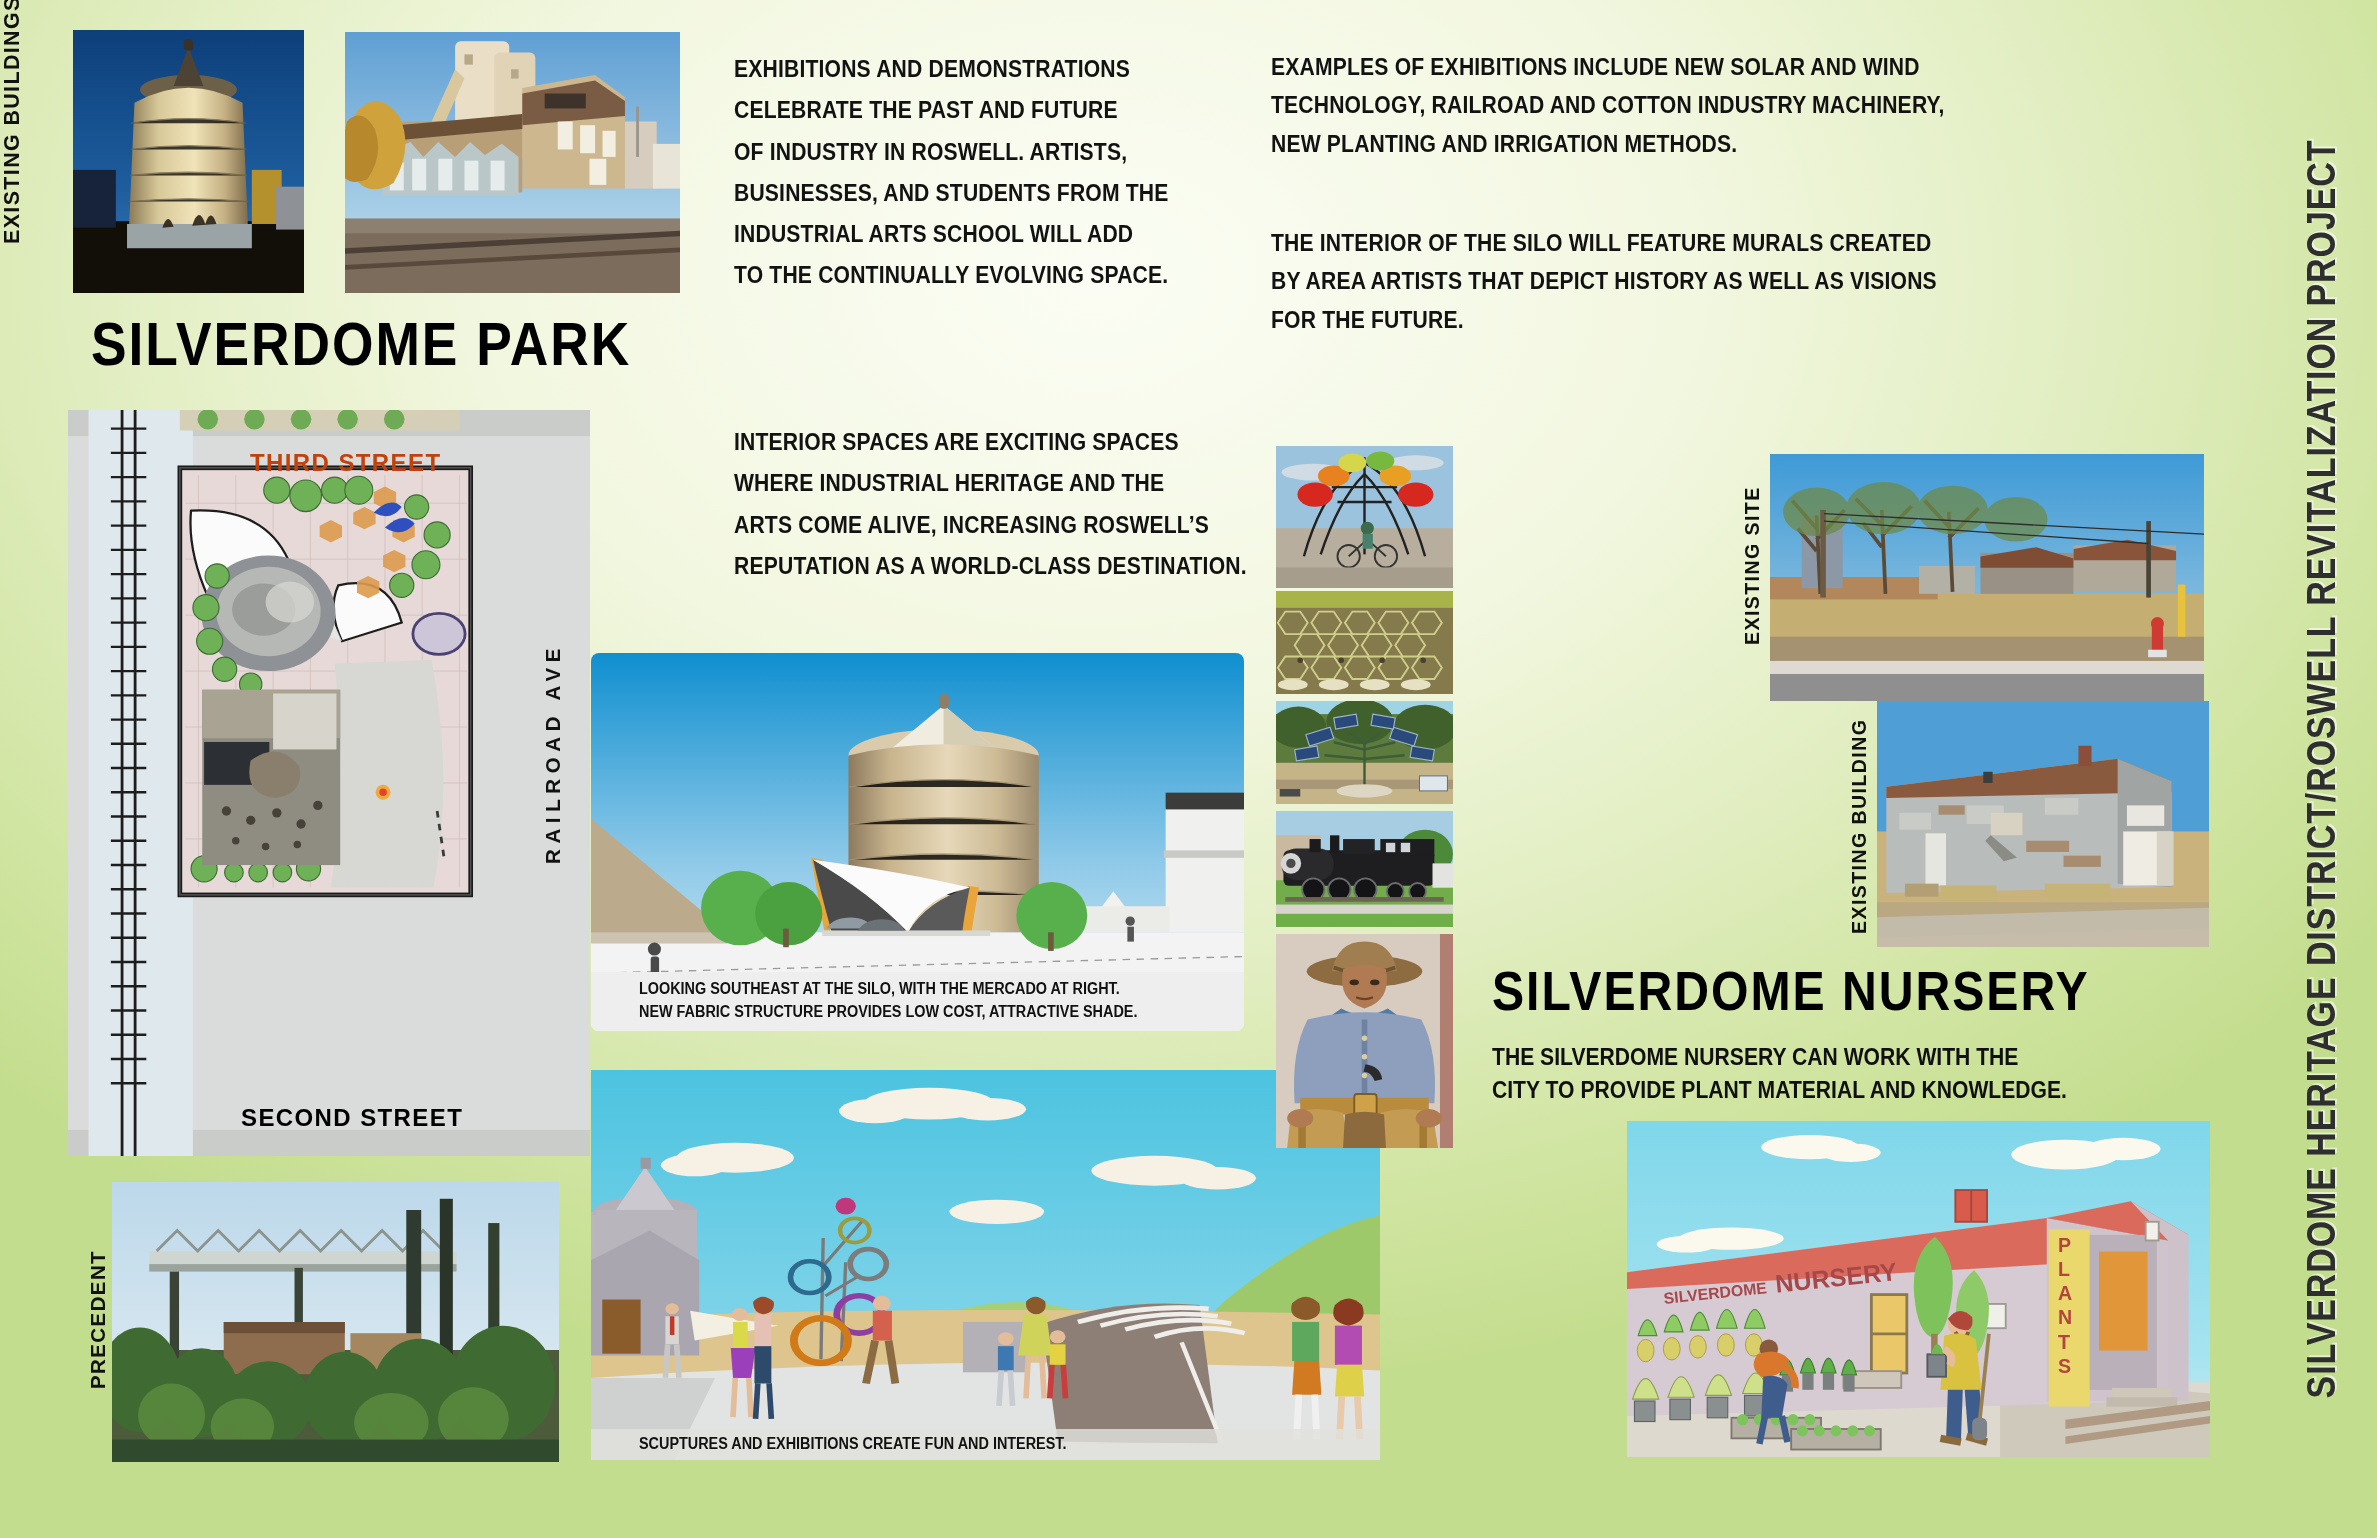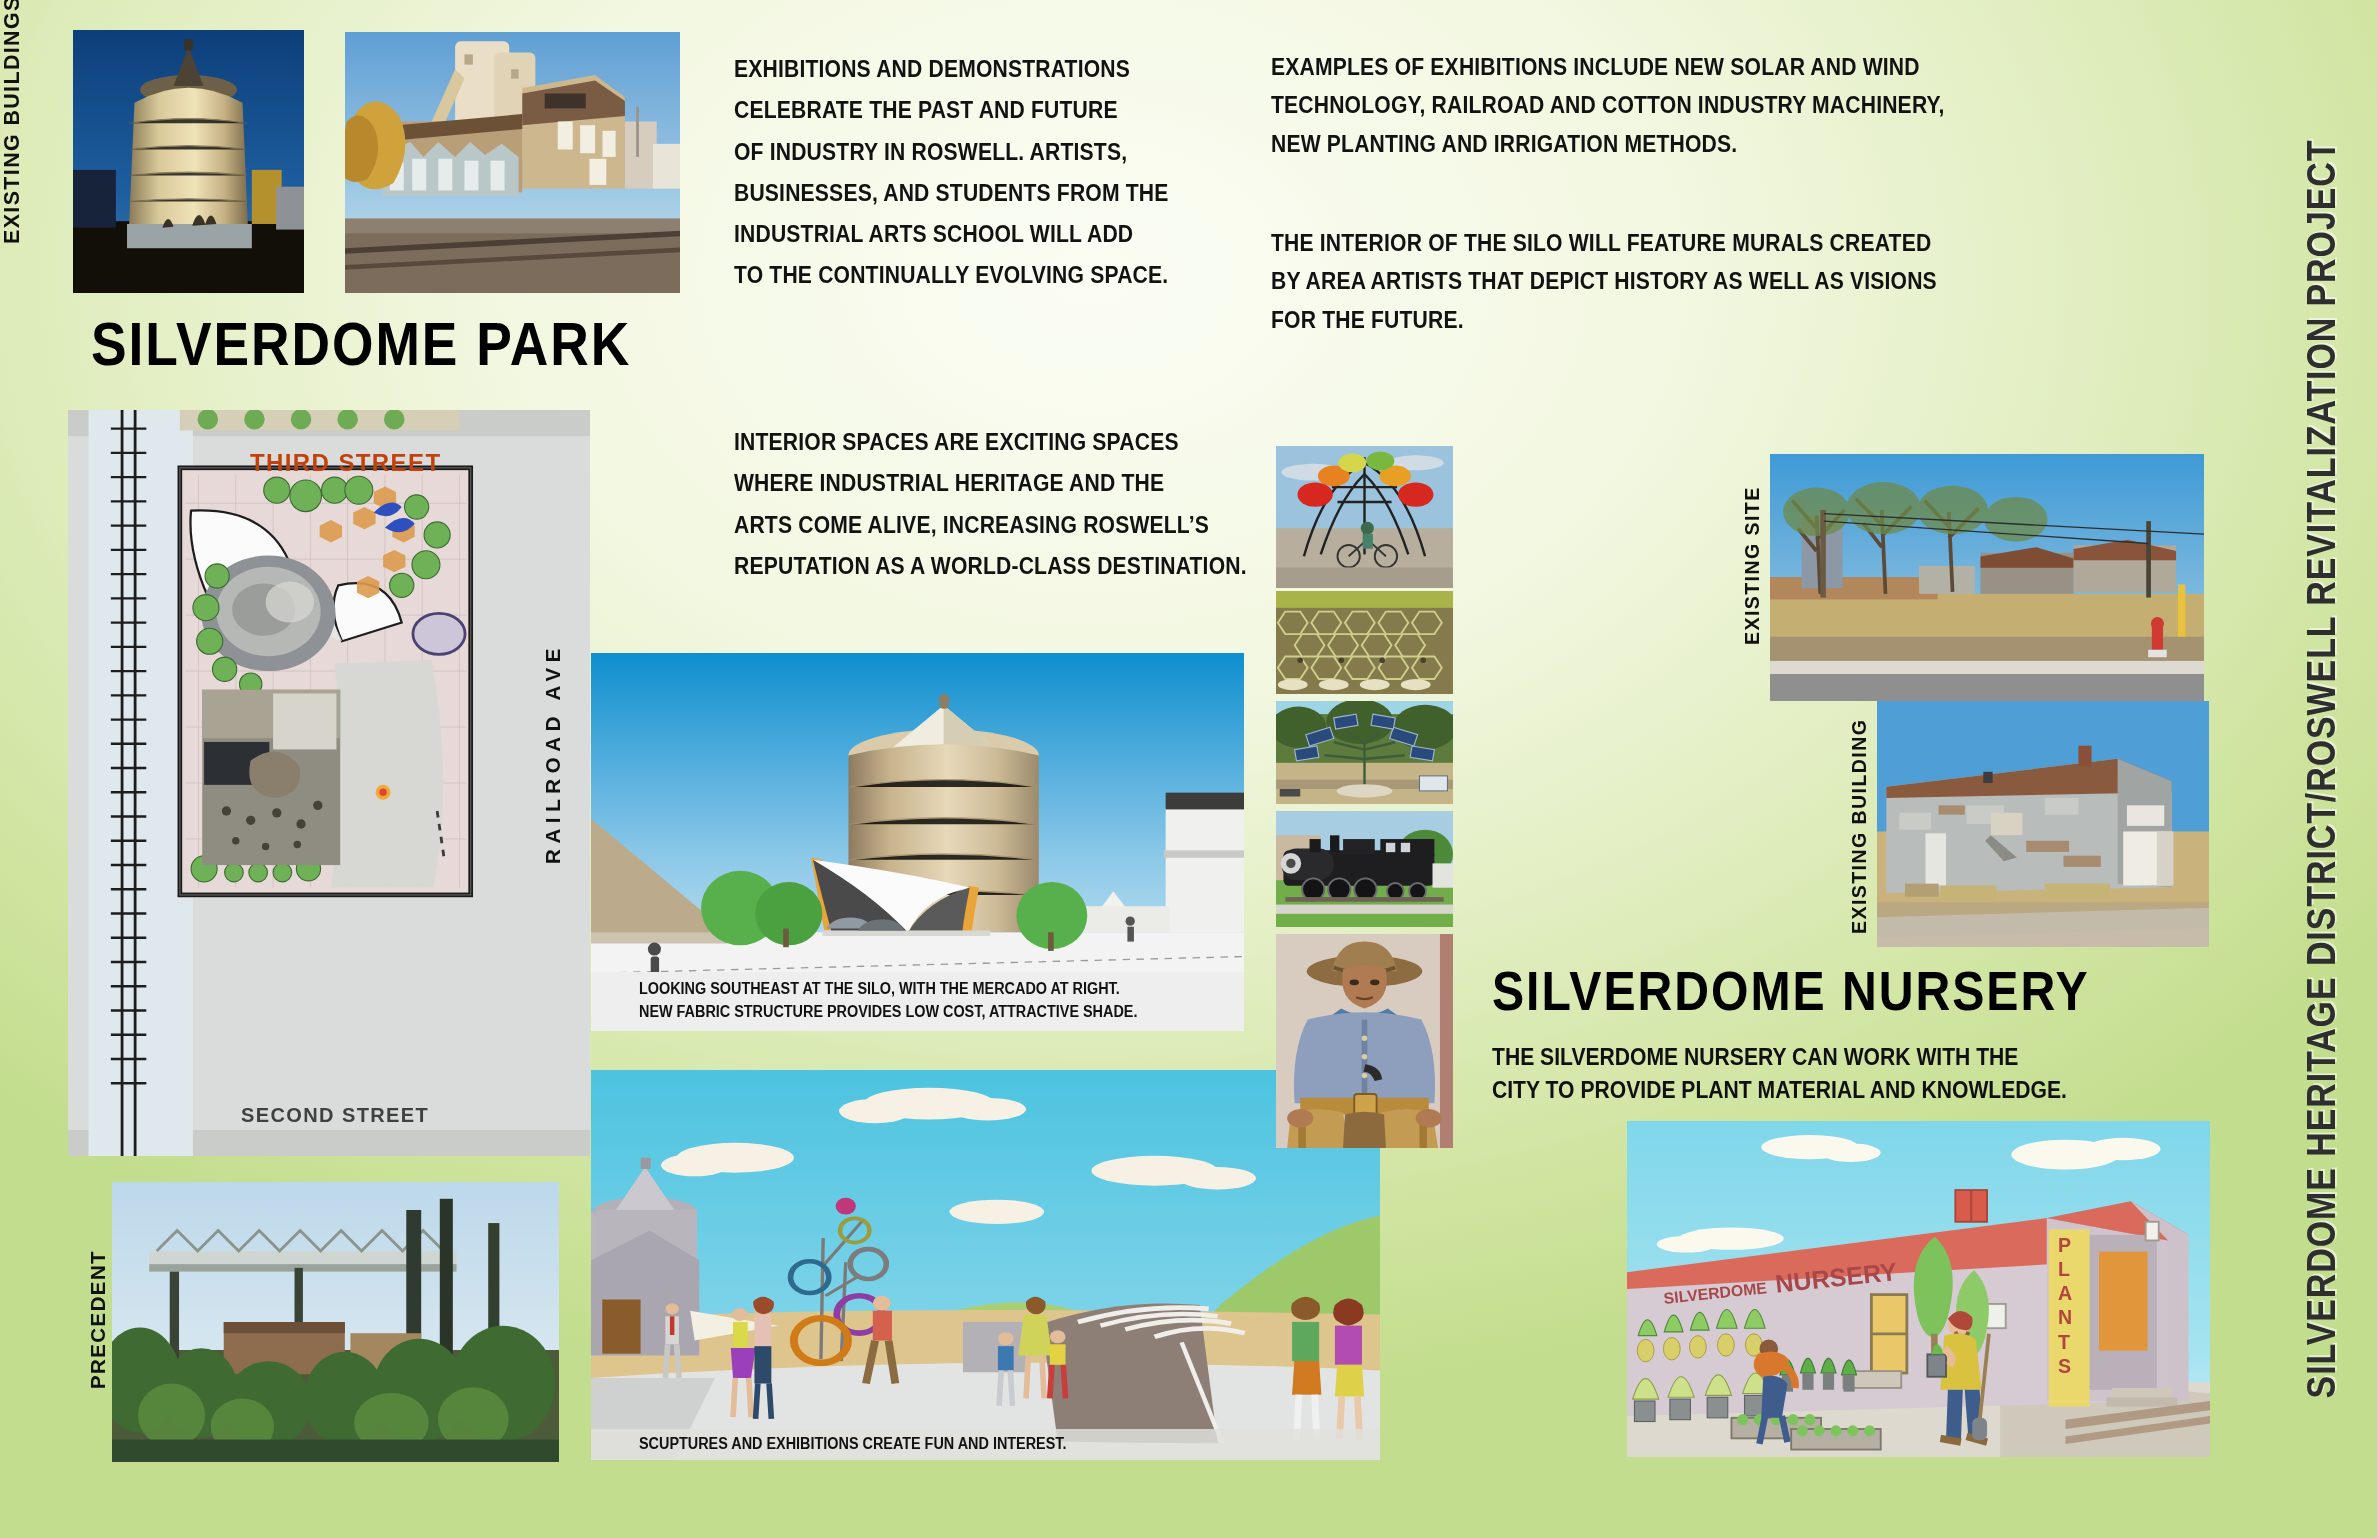--- a/index.html
+++ b/index.html
@@ -343,21 +343,21 @@
 
       <circle cx="338" cy="410" r="8" fill="#f2a93b"></circle>
         <circle cx="338" cy="410" r="4" fill="#e0452a"></circle>
 
       <g stroke="#3b3b3b" stroke-width="3" stroke-dasharray="7 7">
           <path d="M396 430 L404 484"></path>
         </g>
     </svg>
   </div>
   <span class="abs" style="left:250px; top:449px; font-weight:bold; font-size:24px; letter-spacing:1.4px; color:#c2410c;">THIRD STREET</span>
-  <span class="abs" style="left:241px; top:1104px; font-weight:bold; font-size:20px; letter-spacing:1.4px; color:#404040;">SECOND STREET</span>
+  <span class="abs" style="left:241px; top:1104px; font-weight:bold; font-size:24px; letter-spacing:1.4px; color:#000000;">SECOND STREET</span>
   <span class="vlabel abs" style="left:541px; top:643px; font-size:20.5px; letter-spacing:5.6px;">RAILROAD AVE</span>
 
   
   <span class="vlabel abs" style="left:86px; top:1221px; height:196px; font-size:20.5px;">PRECEDENT</span>
   <div class="ph" style="left:112px; top:1182px; width:447px; height:280px;">
     <svg viewBox="0 0 480 300" preserveAspectRatio="none">
       <defs>
         <linearGradient id="skyPale" x1="0" y1="0" x2="0" y2="1">
           <stop offset="0%" stop-color="#bcd8ea"></stop>
             <stop offset="100%" stop-color="#e6eff3"></stop>
@@ -415,21 +415,21 @@
 
   
   <p class="body-text tight abs" style="left:1271px; top:48px; width:839px;">EXAMPLES OF EXHIBITIONS INCLUDE NEW SOLAR AND WIND
 TECHNOLOGY, RAILROAD AND COTTON INDUSTRY MACHINERY,
 NEW PLANTING AND IRRIGATION METHODS.</p>
   <p class="body-text tight abs" style="left:1271px; top:224px; width:839px;">THE INTERIOR OF THE SILO WILL FEATURE MURALS CREATED
 BY AREA ARTISTS THAT DEPICT HISTORY AS WELL AS VISIONS
 FOR THE FUTURE.</p>
 
   
-  <div class="ph" style="left:591px; top:653px; width:653px; height:378px; background:#fff;">
+  <div class="ph" style="left:591px; top:653px; width:653px; height:378px; background:#fff;border-radius:8px;">
     <svg viewBox="0 0 700 406" preserveAspectRatio="none">
       <defs>
         <linearGradient id="renderSky" x1="0" y1="0" x2="0" y2="1">
           <stop offset="0%" stop-color="#0f8fd0"></stop>
             <stop offset="55%" stop-color="#8ec9e8"></stop>
           <stop offset="100%" stop-color="#dceef6"></stop>
         </linearGradient>
         <linearGradient id="siloR" x1="0" y1="0" x2="1" y2="0">
           <stop offset="0%" stop-color="#8d7a5e"></stop>
             <stop offset="22%" stop-color="#c8b48d"></stop>

